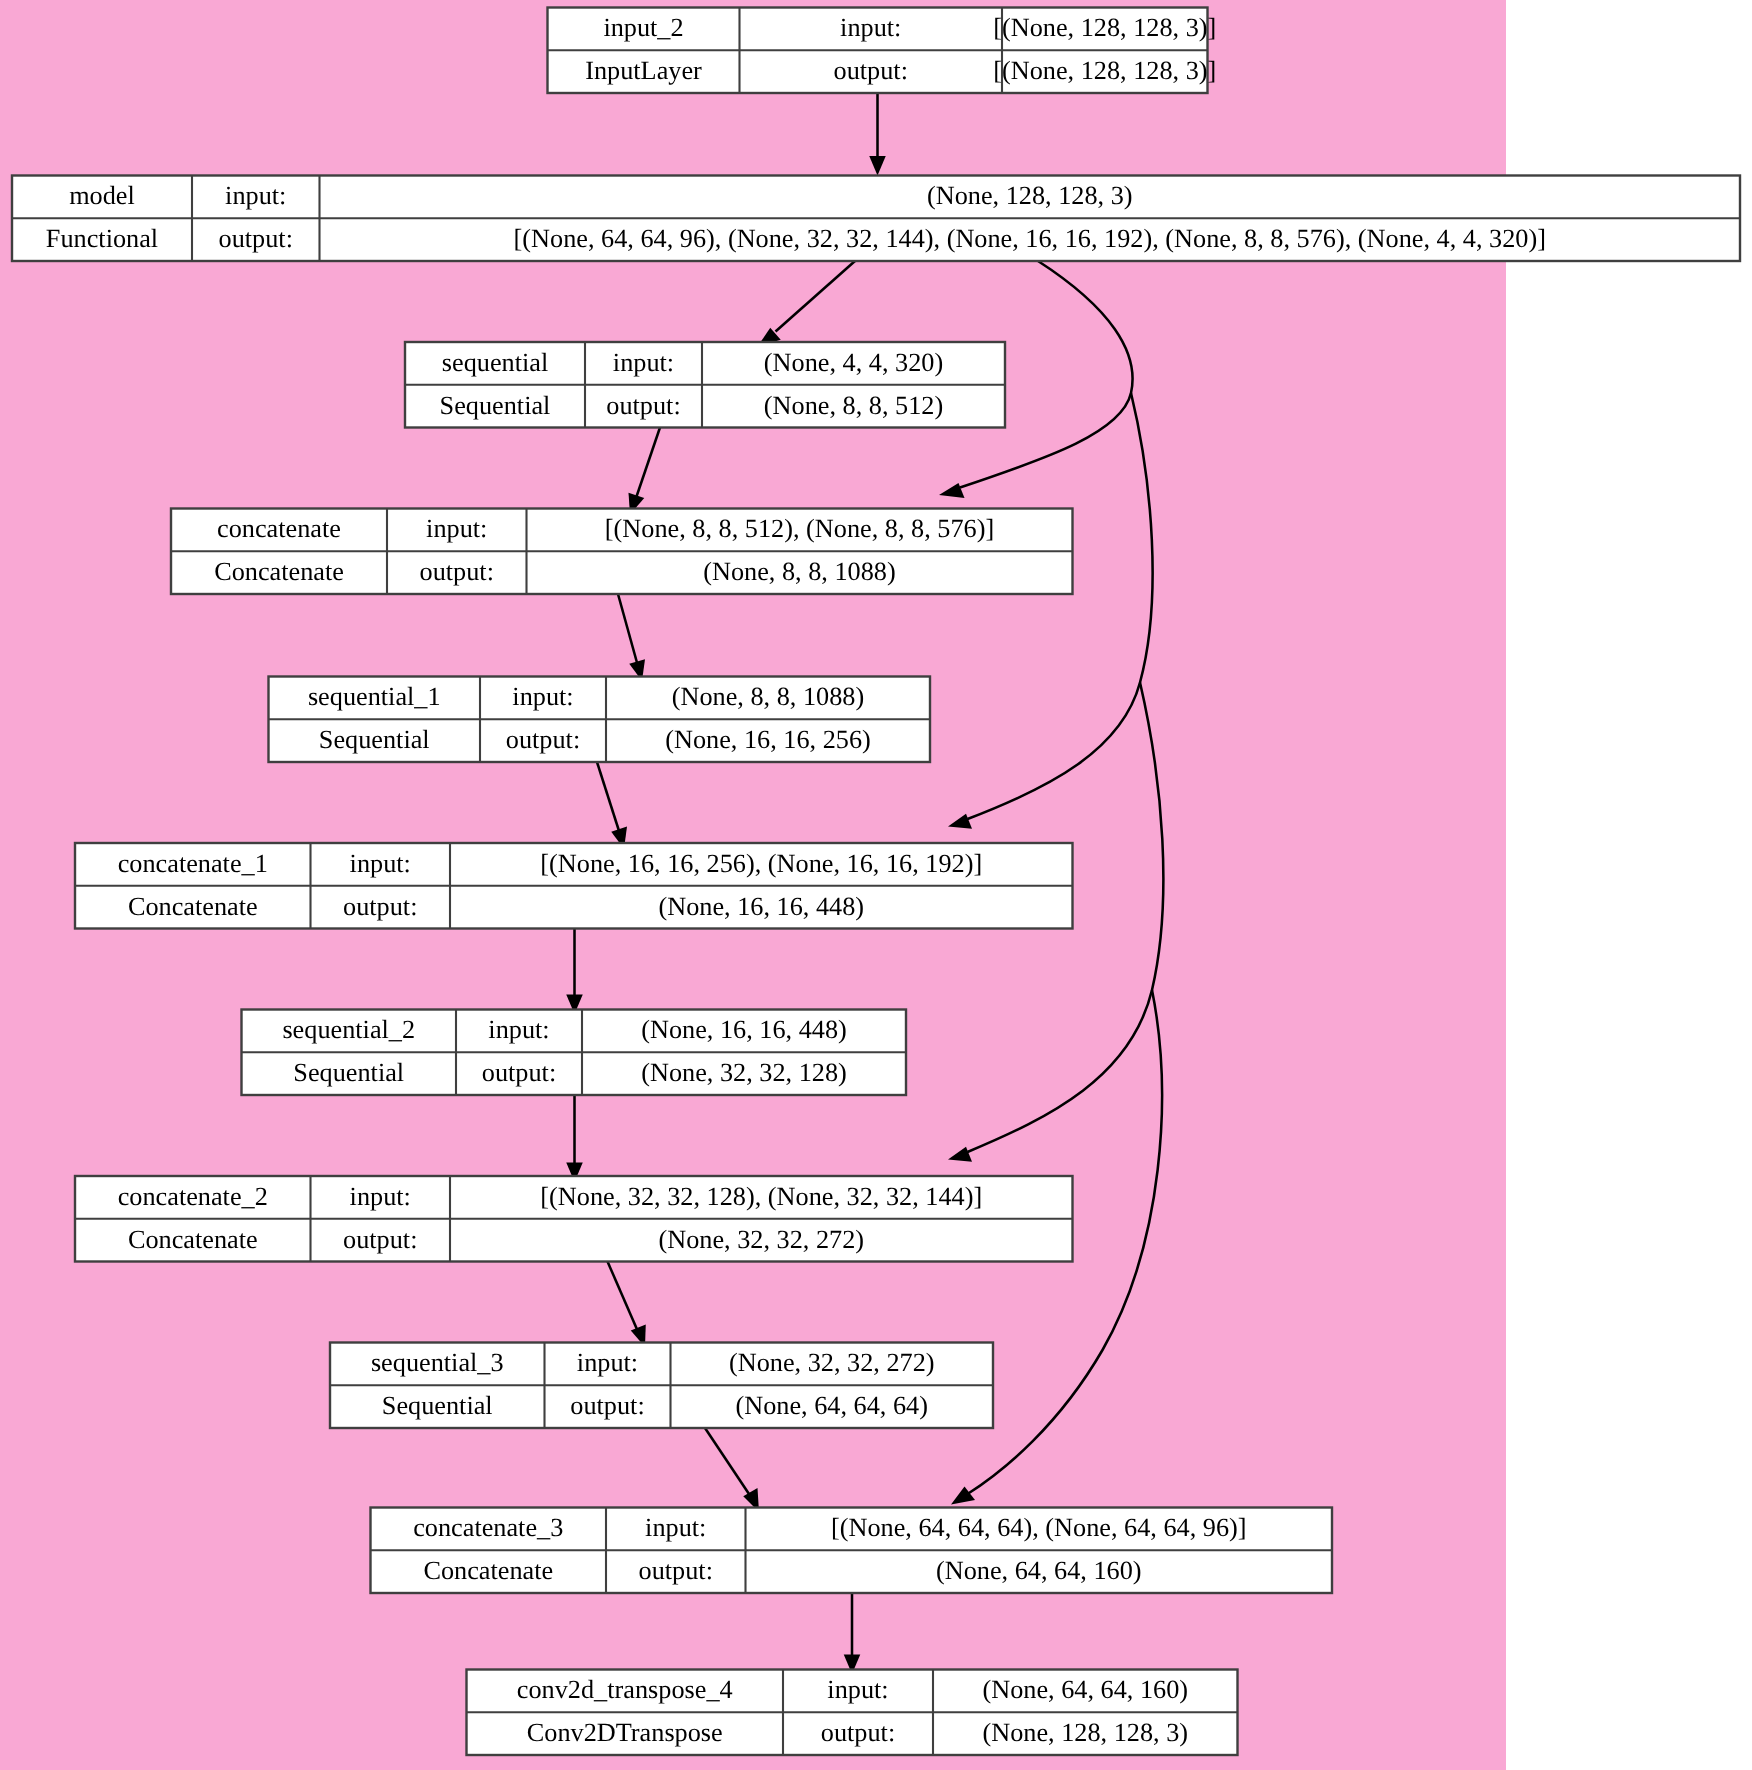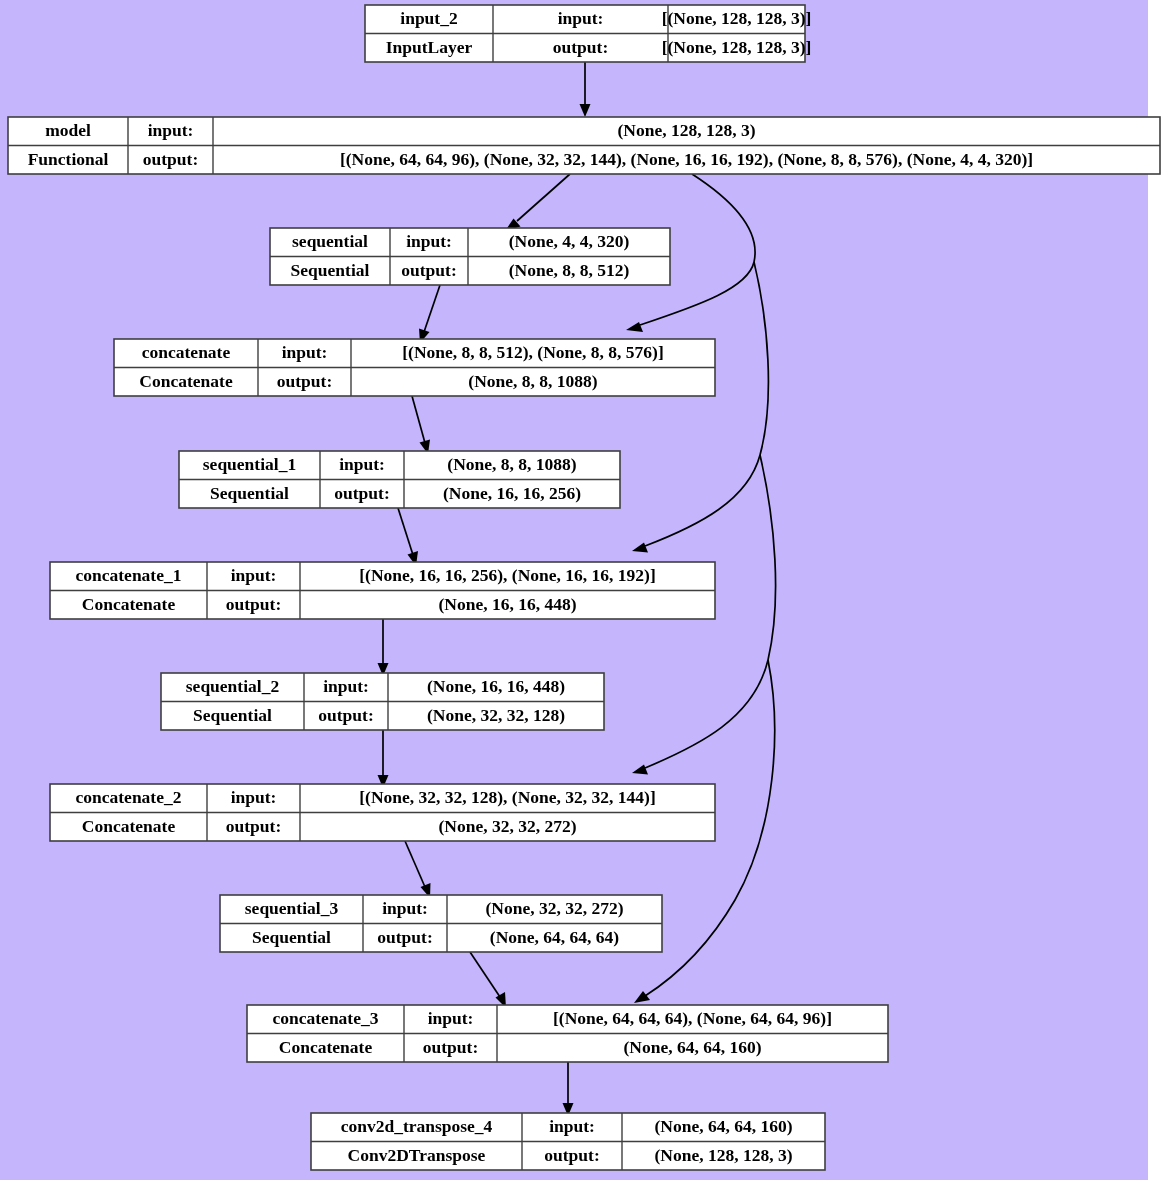--- a/index.html
+++ b/index.html
@@ -2,25 +2,24 @@
 <html><head>
 <meta charset="utf-8">
 <style>
   html, body {
     margin: 0;
     padding: 0;
     background: #ffffff;
   }
   #diagram-root {
     position: relative;
-    width: 1148px;
+    width: 1004px;
     height: 1180px;
-    background: #c4b5fd;
+    background: #f9a8d4;
     font-family: "Liberation Serif", "DejaVu Serif", serif;
-    font-weight: bold;
   }
   svg.graph {
     position: absolute;
     top: 0;
     left: 0;
     width: 1168px;
     height: 1180px;
     overflow: visible;
   }
   .node-rect {

